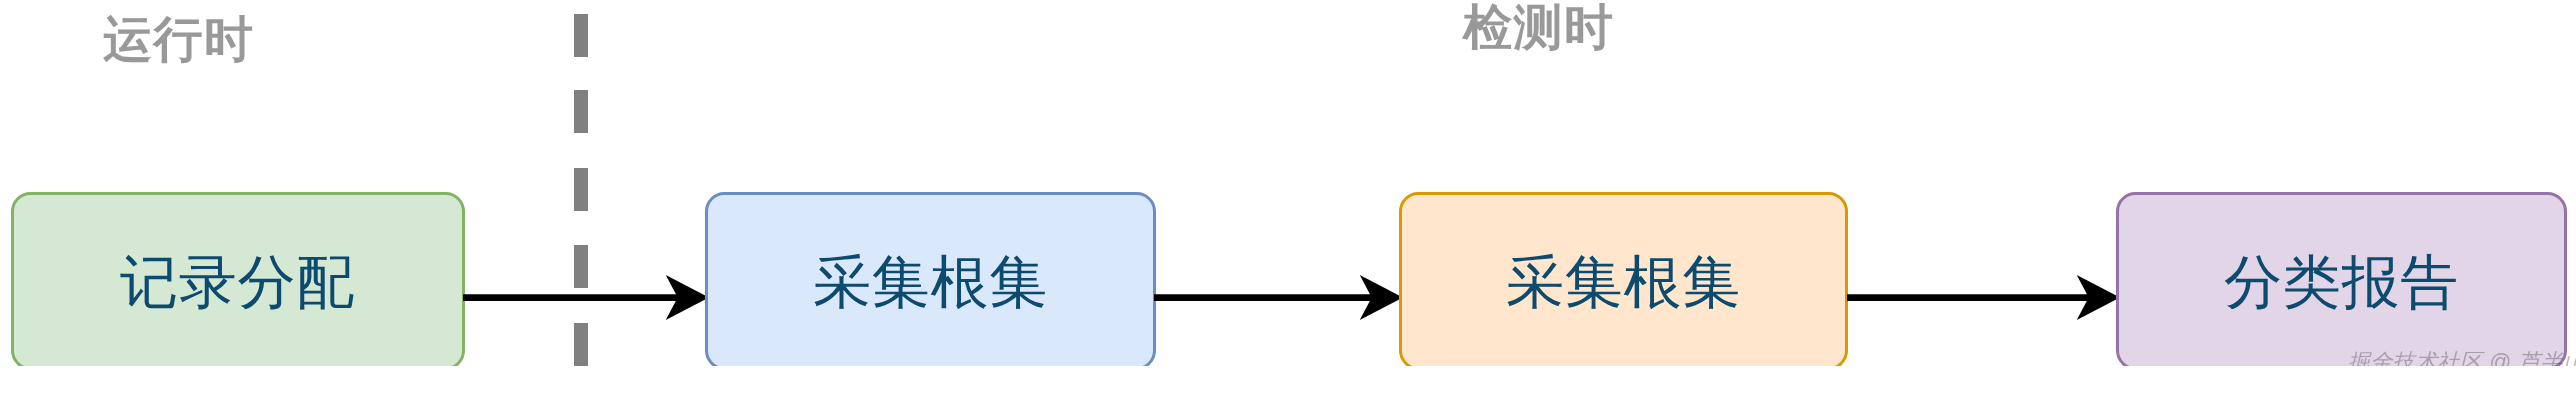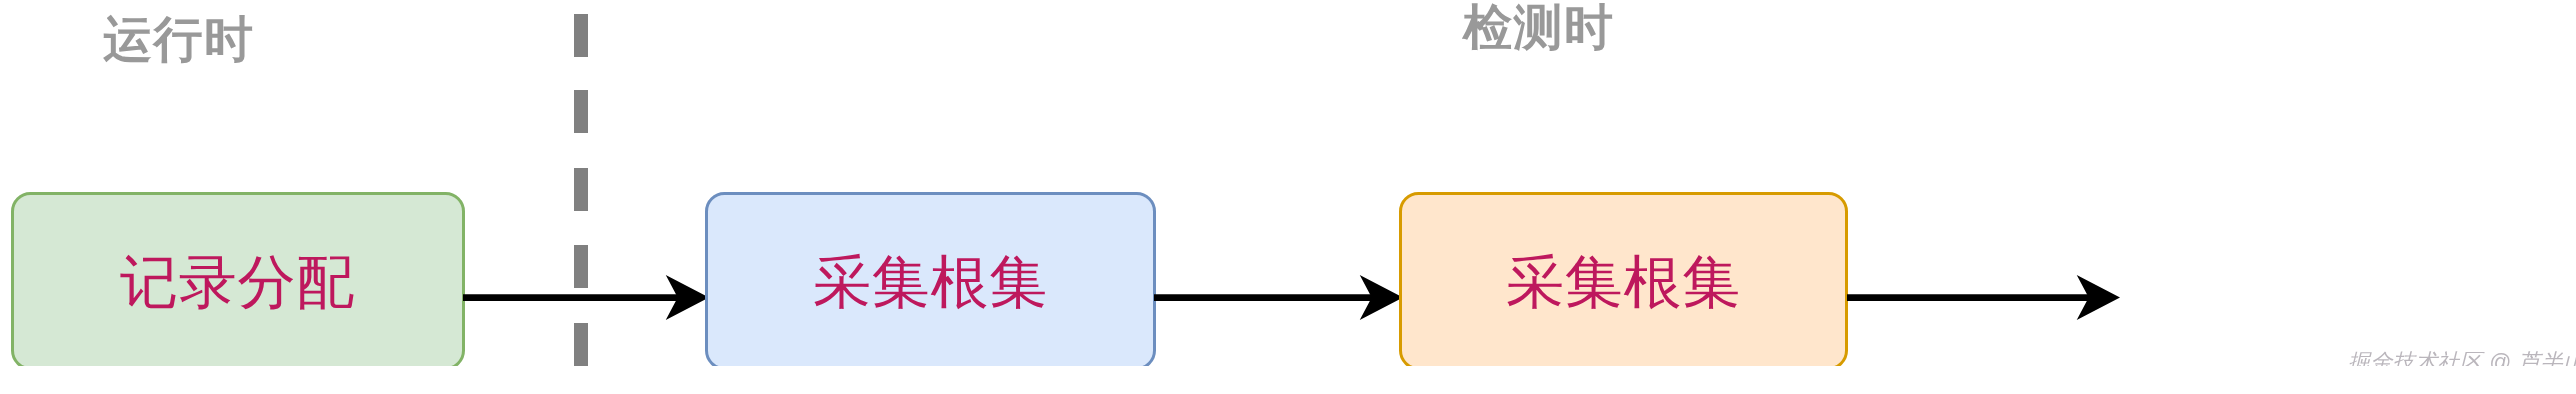--- a/index.html
+++ b/index.html
@@ -56,21 +56,21 @@
     border-radius: 19.4px;
     border-style: solid;
     border-width: 3.7px;
     display: flex;
     align-items: center;
     justify-content: center;
   }
   .node-label {
     font-size: 58px;
     line-height: 63px;
-    color: #be185d;
+    color: #0c4a6e;
     white-space: nowrap;
     letter-spacing: 0.7px;
     -webkit-font-smoothing: antialiased;
   }
 
   #node-0 { left: 10.5px;   width: 454px; background: #d5e8d4; border-color: #82b366; }
   #node-1 { left: 705px;  width: 451px; background: #dae8fc; border-color: #6c8ebf; justify-content: center; }
   #node-2 { left: 1399px; width: 449px; background: #ffe6cc; border-color: #d79b00; }
   #node-3 { left: 2116px; width: 451px; background: #e1d5e7; border-color: #9673a6; }
 
@@ -135,17 +135,20 @@
 
   <div class="node" id="node-2">
     <span class="node-label">采集根集</span>
   </div>
 
   <svg class="connector" id="conn-2" viewBox="0 0 366 116" preserveAspectRatio="none">
     <line x1="0" y1="58" x2="336" y2="58" stroke="#000000" stroke-width="9"></line>
     <path d="M 366 58 L 308 28 L 324 58 L 308 88 Z" fill="#000000"></path>
   </svg>
 
+  <div class="node" id="node-3">
+    <span class="node-label">分类报告</span>
+  </div>
 
   <div id="watermark">掘金技术社区 @ 芦半山</div>
 
 </div>
 
 
 </body></html>

